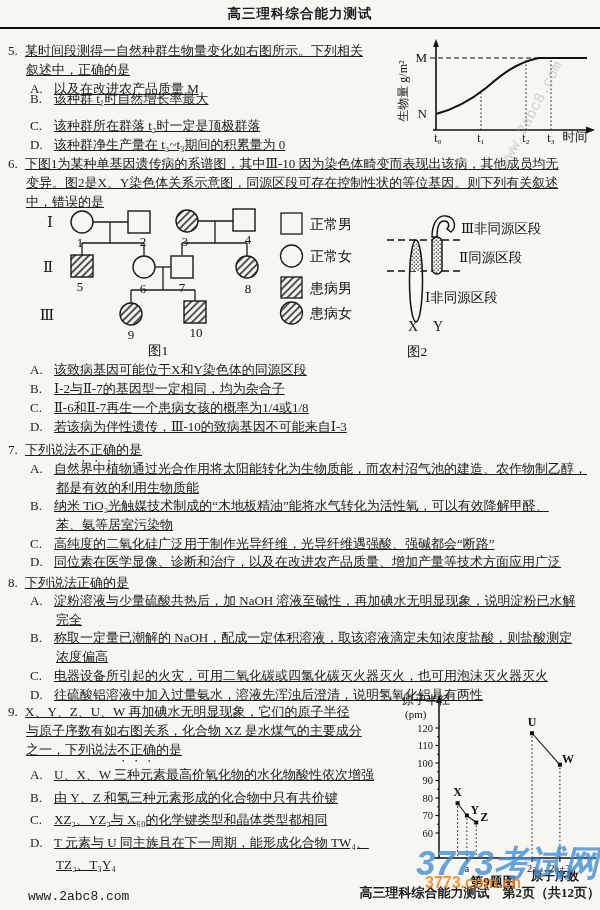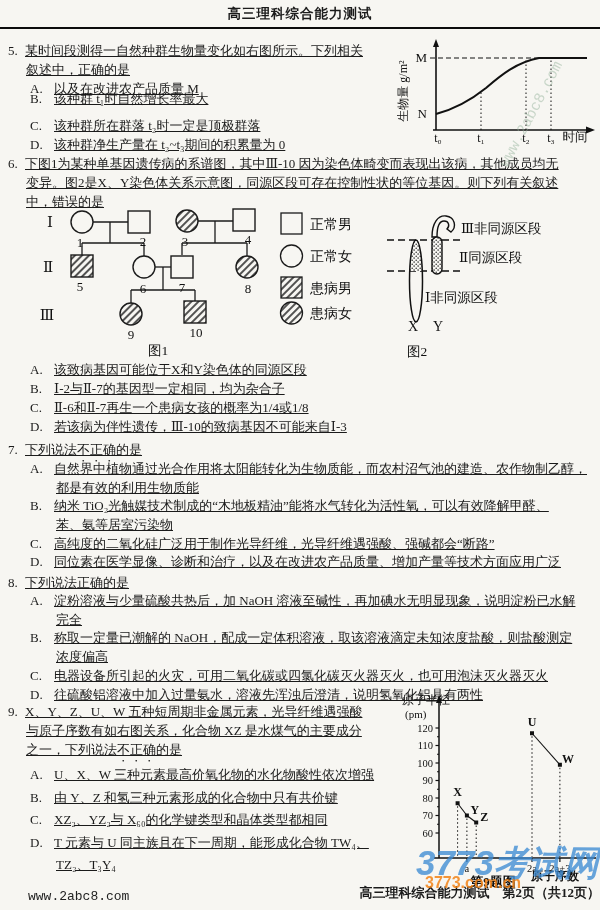--- a/index.html
+++ b/index.html
@@ -173,21 +173,21 @@
 <div class="line opt" style="top:553px"><span class="optlabel">D.</span><span>同位素在医学显像、诊断和治疗，以及在改进农产品质量、增加产量等技术方面应用广泛</span></div>
 
 <div class="line" style="top:574px"><span class="qnum">8.</span><span>下列说法正确的是</span></div>
 <div class="line opt" style="top:592px"><span class="optlabel">A.</span><span>淀粉溶液与少量硫酸共热后，加 NaOH 溶液至碱性，再加碘水无明显现象，说明淀粉已水解</span></div>
 <div class="line opt2" style="top:611px"><span>完全</span></div>
 <div class="line opt" style="top:629px"><span class="optlabel">B.</span><span>称取一定量已潮解的 NaOH，配成一定体积溶液，取该溶液滴定未知浓度盐酸，则盐酸测定</span></div>
 <div class="line opt2" style="top:648px"><span>浓度偏高</span></div>
 <div class="line opt" style="top:667px"><span class="optlabel">C.</span><span>电器设备所引起的火灾，可用二氧化碳或四氯化碳灭火器灭火，也可用泡沫灭火器灭火</span></div>
 <div class="line opt" style="top:686px"><span class="optlabel">D.</span><span>往硫酸铝溶液中加入过量氨水，溶液先浑浊后澄清，说明氢氧化铝具有两性</span></div>
 
-<div class="line" style="top:703px"><span class="qnum">9.</span><span>X、Y、Z、U、W 五种短周期非金属元素，光导纤维遇强酸</span></div>
+<div class="line" style="top:703px"><span class="qnum">9.</span><span>X、Y、Z、U、W 再加碘水无明显现象，它们的原子半径</span></div>
 <div class="line indent1" style="top:722px"><span>与原子序数有如右图关系，化合物 XZ 是水煤气的主要成分</span></div>
 <div class="line indent1" style="top:741px"><span>之一，下列说法</span><span class="emph">不正确</span><span>的是</span></div>
 <div class="line opt" style="top:766px"><span class="optlabel">A.</span><span>U、X、W 三种元素最高价氧化物的水化物酸性依次增强</span></div>
 <div class="line opt" style="top:789px"><span class="optlabel">B.</span><span>由 Y、Z 和氢三种元素形成的化合物中只有共价键</span></div>
 <div class="line opt" style="top:811px"><span class="optlabel">C.</span><span>XZ₂、YZ₂与 X₆₀的化学键类型和晶体类型都相同</span></div>
 <div class="line opt" style="top:834px"><span class="optlabel">D.</span><span>T 元素与 U 同主族且在下一周期，能形成化合物 TW₄、</span></div>
 <div class="line opt2" style="top:856px"><span>TZ₂、T₃Y₄</span></div>
 
 <svg id="q9-plot" class="fig" style="left:400px;top:688px" width="200" height="200" viewBox="0 0 200 200">
   <polygon points="39,7 36,15 42,15" fill="#111"></polygon>

